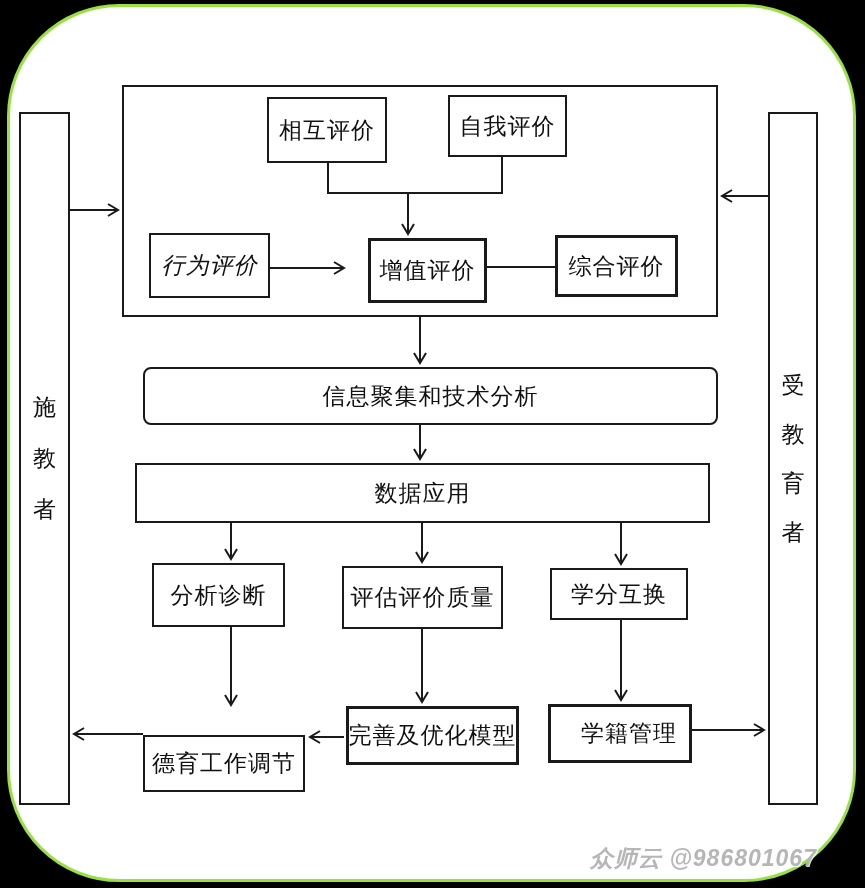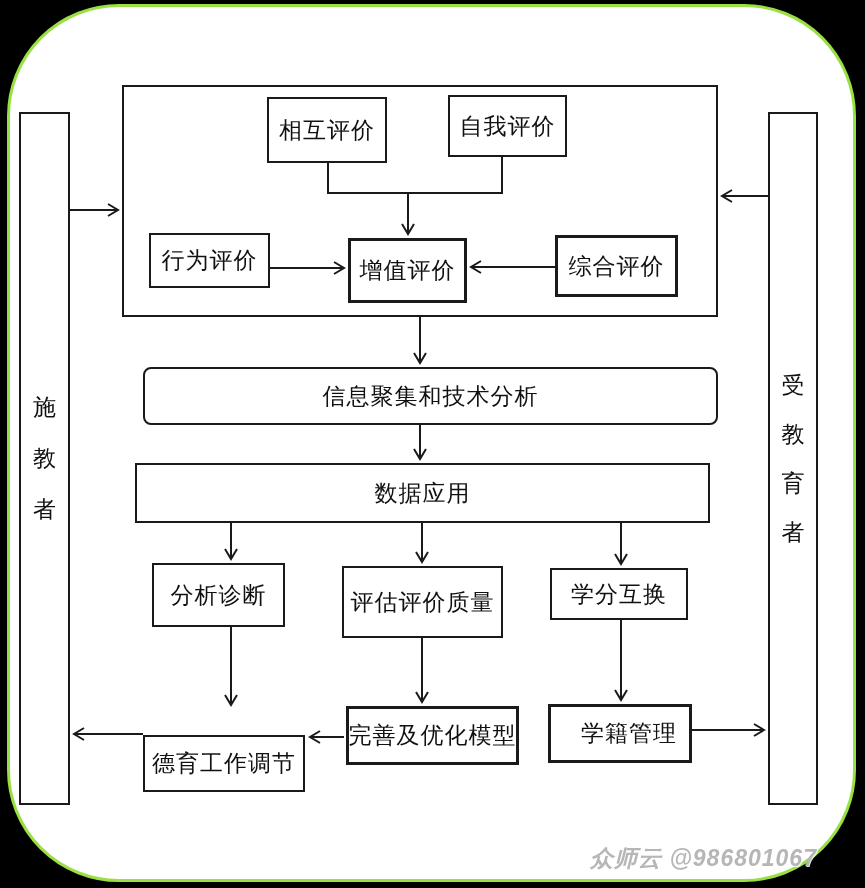--- a/index.html
+++ b/index.html
@@ -86,45 +86,45 @@
   <div class="container-box" style="left:122px;top:85px;width:596px;height:232px;"></div>
 
   <div class="box" style="left:448px;top:95px;width:119px;height:62px;">
     <span>自我评价</span>
   </div>
 
   <div class="box" style="left:267px;top:97px;width:120px;height:66px;">
     <span>相互评价</span>
   </div>
 
-  <div class="box" style="left:149px;top:233px;width:121px;height:55px;">
+  <div class="box" style="left:149px;top:233px;width:121px;height:65px;font-style:italic;">
     <span>行为评价</span>
   </div>
 
-  <div class="box thick" style="left:348px;top:238px;width:119px;height:65px;">
+  <div class="box thick" style="left:368px;top:238px;width:119px;height:65px;">
     <span>增值评价</span>
   </div>
 
   <div class="box thick" style="left:555px;top:235px;width:123px;height:62px;">
     <span>综合评价</span>
   </div>
 
   <div class="box" style="left:143px;top:367px;width:575px;height:58px;border-radius:8px;">
     <span>信息聚集和技术分析</span>
   </div>
 
   <div class="box" style="left:135px;top:463px;width:575px;height:60px;">
     <span>数据应用</span>
   </div>
 
   <div class="box" style="left:152px;top:563px;width:133px;height:64px;">
     <span>分析诊断</span>
   </div>
 
-  <div class="box" style="left:342px;top:566px;width:161px;height:72px;">
+  <div class="box" style="left:342px;top:566px;width:161px;height:63px;">
     <span>评估评价质量</span>
   </div>
 
   <div class="box" style="left:550px;top:568px;width:138px;height:52px;">
     <span>学分互换</span>
   </div>
 
   <div class="box" style="left:143px;top:709px;width:162px;height:57px;margin-top:26px;">
     <span>德育工作调节</span>
   </div>

